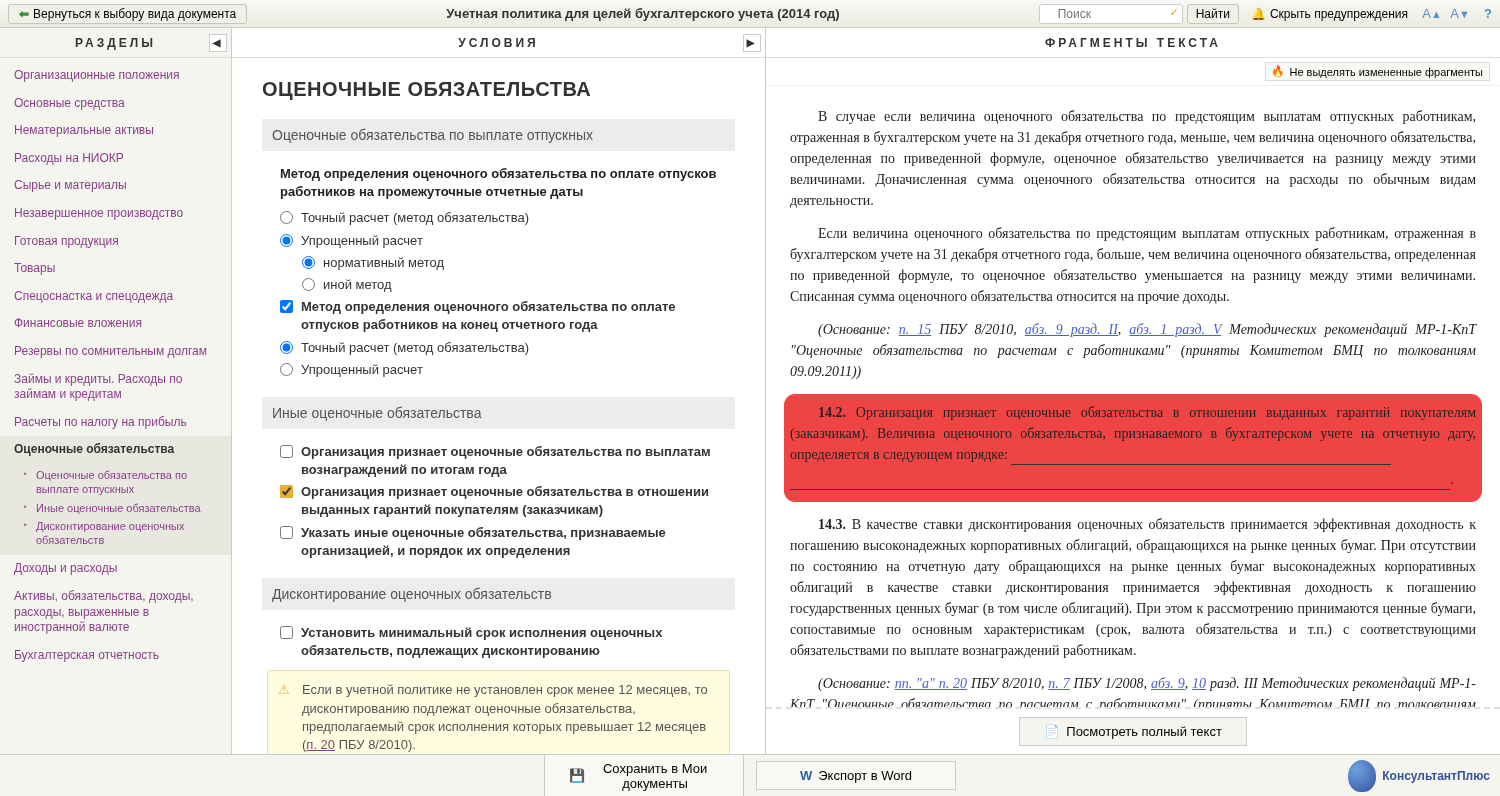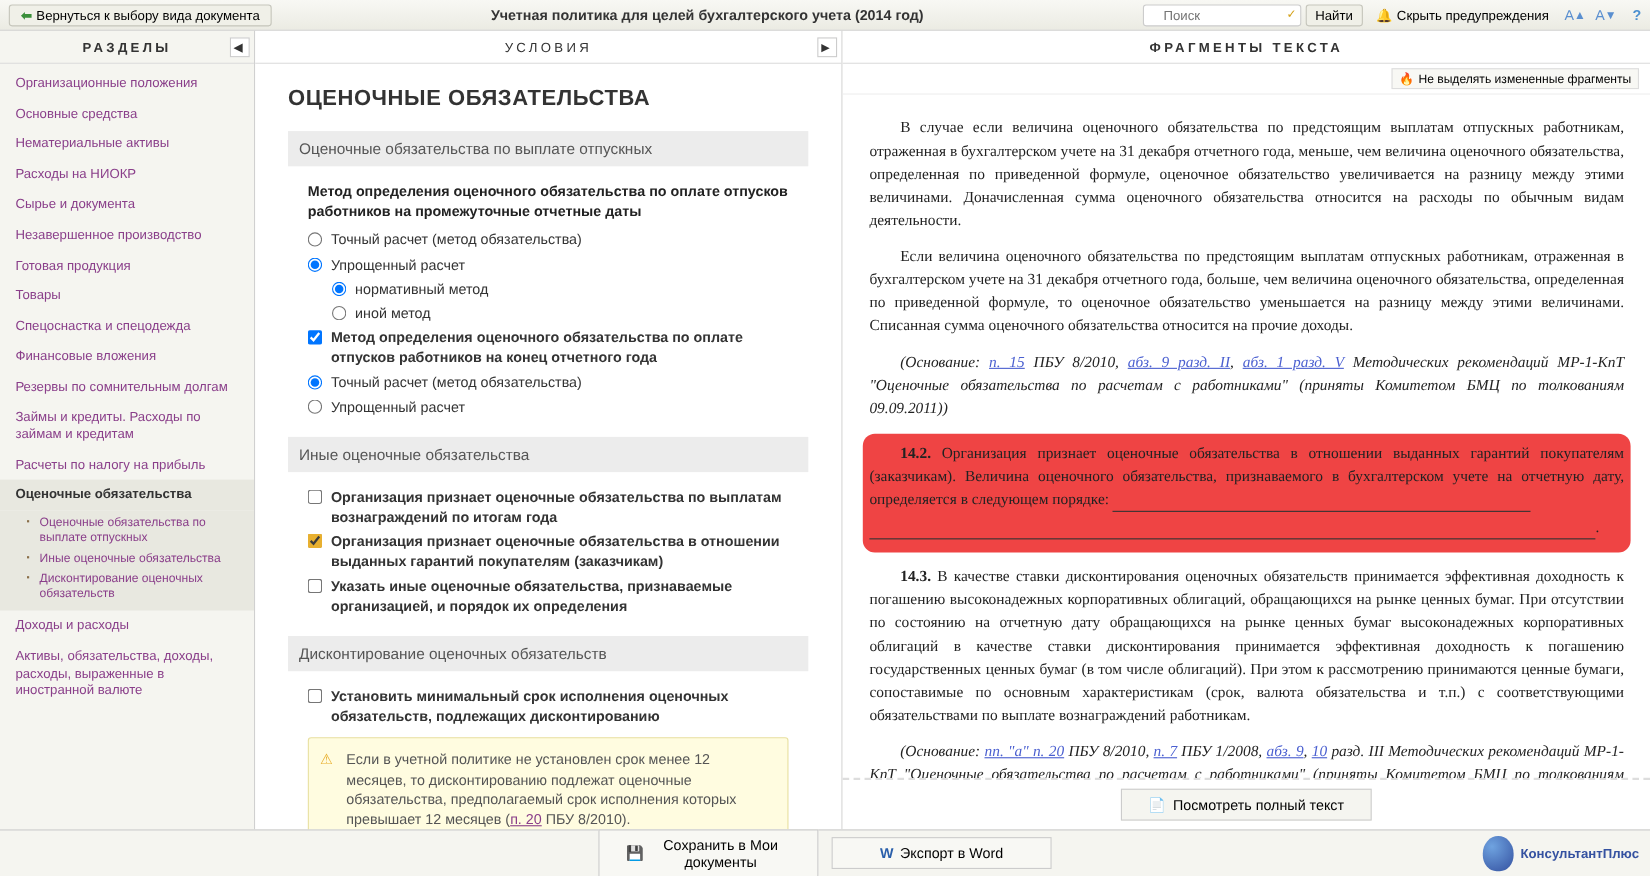--- a/index.html
+++ b/index.html
@@ -20,31 +20,31 @@
 .col-sidebar { width: 232px; background: #f5f5f0; border-right: 1px solid #ccc; display: flex; flex-direction: column; }
 .col-header { display: flex; justify-content: center; align-items: center; height: 30px; font-weight: bold; letter-spacing: 3px; font-size: 12px; color: #333; border-bottom: 1px solid #ddd; position: relative; }
 .collapse-btn { position: absolute; right: 4px; width: 18px; height: 18px; border: 1px solid #ccc; background: #fff; font-size: 10px; display: flex; align-items: center; justify-content: center; cursor: pointer; }
 .sidebar-list { overflow-y: auto; padding: 4px 0; }
 .sidebar-item { padding: 6px 14px; color: #8a3f8a; font-size: 12px; cursor: pointer; line-height: 1.3; }
 .sidebar-item.active { background: #e8e8e0; color: #333; font-weight: bold; }
 .sidebar-subitems { padding: 2px 0 6px 24px; background: #e8e8e0; }
 .sidebar-sub { font-size: 11px; color: #8a3f8a; padding: 2px 4px 2px 12px; position: relative; cursor: pointer; line-height: 1.3; }
 .sidebar-sub::before { content: "▪"; position: absolute; left: 0; color: #8a6f4a; font-size: 8px; top: 3px; }
 .col-middle { width: 534px; background: #fff; border-right: 1px solid #ccc; display: flex; flex-direction: column; }
-.mid-header { display: flex; justify-content: center; align-items: center; height: 30px; font-weight: normal; letter-spacing: 3px; font-size: 12px; color: #333; border-bottom: 1px solid #ddd; position: relative; }
+.mid-header { display: flex; justify-content: center; align-items: center; height: 30px; font-weight: bold; letter-spacing: 3px; font-size: 12px; color: #333; border-bottom: 1px solid #ddd; position: relative; }
 .expand-btn { position: absolute; right: 4px; width: 18px; height: 18px; border: 1px solid #ccc; background: #fff; font-size: 10px; display: flex; align-items: center; justify-content: center; cursor: pointer; }
 .mid-content { flex: 1; overflow-y: auto; padding: 20px 30px; }
 .mid-h1 { font-size: 20px; font-weight: bold; color: #333; margin-bottom: 18px; letter-spacing: 0.5px; }
 .mid-section-head { background: #ececec; padding: 8px 10px; font-size: 14px; color: #555; margin-bottom: 14px; }
 .mid-question { font-weight: bold; font-size: 13px; color: #222; margin: 10px 0 8px 18px; line-height: 1.4; }
 .mid-radio-item, .mid-check-item { display: flex; align-items: flex-start; gap: 8px; margin: 4px 0 4px 18px; font-size: 13px; color: #333; line-height: 1.4; }
 .mid-radio-item.sub { margin-left: 40px; }
 .mid-check-item input, .mid-radio-item input { margin-top: 2px; flex-shrink: 0; }
 .mid-check-item.bold label { font-weight: bold; }
-.mid-note { background: #fffce0; border: 1px solid #e8e0a0; border-radius: 3px; padding: 10px 14px 10px 34px; margin: 10px 18px; font-size: 13px; color: #555; line-height: 1.4; position: relative; }
+.mid-note { background: #fffce0; border: 1px solid #e8e0a0; border-radius: 3px; padding: 10px 14px 10px 34px; margin: 10px 5px; font-size: 13px; color: #555; line-height: 1.4; position: relative; }
 .mid-note::before { content: "⚠"; position: absolute; left: 10px; top: 10px; color: #e8b030; }
 .mid-note a { color: #8a3f8a; text-decoration: underline; }
 .col-right { flex: 1; background: #fff; display: flex; flex-direction: column; justify-content: space-between; }
 .right-header { display: flex; justify-content: center; align-items: center; height: 30px; font-weight: bold; letter-spacing: 3px; font-size: 12px; color: #333; border-bottom: 1px solid #ddd; }
 .right-toolbar { display: flex; justify-content: flex-end; padding: 4px 10px; border-bottom: 1px solid #eee; }
 .right-tbtn { display: flex; align-items: center; gap: 4px; font-size: 11px; padding: 2px 6px; border: 1px solid #ddd; background: #f8f8f4; cursor: pointer; }
 .right-content { flex: 1; overflow-y: auto; padding: 20px 24px; font-family: Georgia, serif; font-size: 14px; line-height: 1.5; color: #222; text-align: justify; }
 .right-content p { margin-bottom: 12px; text-indent: 2em; }
 .right-content .basis { font-style: italic; }
 .right-content a { color: #4a5fd0; text-decoration: underline; }
@@ -87,37 +87,38 @@
   <div class="col-sidebar">
     <div class="col-header">
       <span>РАЗДЕЛЫ</span>
       <span class="collapse-btn">◀</span>
     </div>
     <div class="sidebar-list">
       <div class="sidebar-item">Организационные положения</div>
       <div class="sidebar-item">Основные средства</div>
       <div class="sidebar-item">Нематериальные активы</div>
       <div class="sidebar-item">Расходы на НИОКР</div>
-      <div class="sidebar-item">Сырье и документа</div>
+      <div class="sidebar-item">Сырье и материалы</div>
       <div class="sidebar-item">Незавершенное производство</div>
       <div class="sidebar-item">Готовая продукция</div>
       <div class="sidebar-item">Товары</div>
       <div class="sidebar-item">Спецоснастка и спецодежда</div>
       <div class="sidebar-item">Финансовые вложения</div>
       <div class="sidebar-item">Резервы по сомнительным долгам</div>
       <div class="sidebar-item">Займы и кредиты. Расходы по займам и кредитам</div>
       <div class="sidebar-item">Расчеты по налогу на прибыль</div>
       <div class="sidebar-item active">Оценочные обязательства</div>
       <div class="sidebar-subitems">
         <div class="sidebar-sub">Оценочные обязательства по выплате отпускных</div>
         <div class="sidebar-sub">Иные оценочные обязательства</div>
         <div class="sidebar-sub">Дисконтирование оценочных обязательств</div>
       </div>
       <div class="sidebar-item">Доходы и расходы</div>
       <div class="sidebar-item">Активы, обязательства, доходы, расходы, выраженные в иностранной валюте</div>
+      <div class="sidebar-item">Бухгалтерская отчетность</div>
     </div>
   </div>
 
   <div class="col-middle">
     <div class="mid-header">
       <span>УСЛОВИЯ</span>
       <span class="expand-btn">▶</span>
     </div>
     <div class="mid-content">
       <div class="mid-h1">ОЦЕНОЧНЫЕ ОБЯЗАТЕЛЬСТВА</div>

